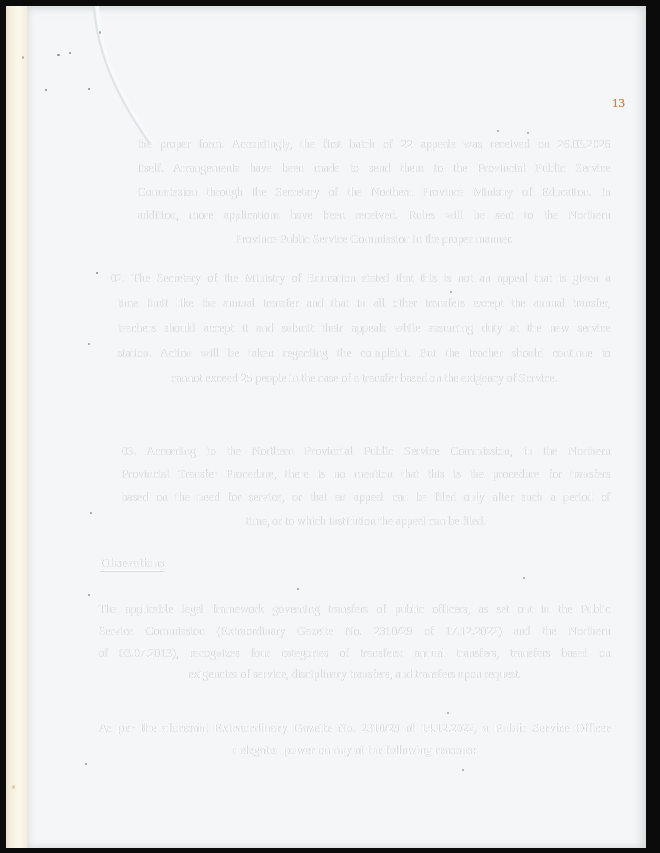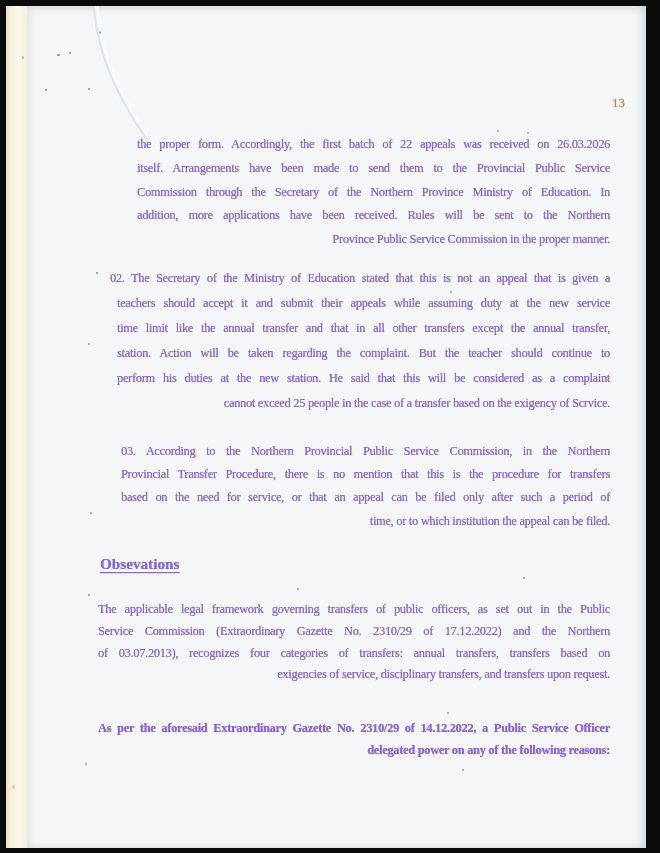--- a/index.html
+++ b/index.html
@@ -16,33 +16,33 @@
   
   .sheet {
     position:absolute; left:27px; top:6px; width:619px; height:842px;
     background:#f4f6f7;
     box-shadow: inset -5px 0 8px rgba(140,148,155,0.22),
                 inset 3px 0 6px rgba(190,188,178,0.18),
                 inset 0 4px 7px rgba(205,210,214,0.25);
   }
   .crease { position:absolute; left:82px; top:4px; pointer-events:none; }
   
-  .txt { position:absolute; color:#8b5cf6; font-size:12.3px; letter-spacing:-0.25px;
+  .txt { position:absolute; color:#ffffff; font-size:12.3px; letter-spacing:-0.25px;
          text-shadow:0.2px 0.3px 0.45px rgba(62,63,73,0.5); }
   .ln  { text-align:justify; text-align-last:justify; }
-  .ll  { text-align:right; text-align-last:auto; }
+  .ll  { text-align:center; text-align-last:auto; }
   .pageno { left:612px; top:96px; font-size:12.5px; letter-spacing:0.2px; color:#f97316; }
   .b-cont { left:137px; top:133px; width:473px; }
   .b-cont .ln { line-height:23.8px; }
   .b-02 { left:117px; top:266px; width:493px; }
   .b-02 .ln { line-height:25px; }
   .b-02 .fl { margin-left:-7px; }
   .b-03 { left:121px; top:440px; width:489px; }
   .b-03 .ln { line-height:23.2px; }
-  .heading { left:100px; top:556px; font-size:15px; font-weight:bold;
+  .heading { left:100px; top:556px; font-size:12px; font-weight:bold;
              letter-spacing:0.1px; text-decoration:underline; text-underline-offset:2.5px; }
   .b-obs1 { left:98px; top:599px; width:512px; }
   .b-obs1 .ln { line-height:21.8px; }
   .b-obs2 { left:98px; top:718px; width:512px;font-weight:bold; }
   .b-obs2 .ln { line-height:21.8px; }
   .num { }
   
   .sp { position:absolute; display:block; background:#5a5b64; border-radius:50%; opacity:0.7; }
 </style>
 </head>
@@ -86,24 +86,23 @@
     <div class="ln">Commission through the Secretary of the Northern Province Ministry of Education. In</div>
     <div class="ln">addition, more applications have been received. Rules will be sent to the Northern</div>
     <div class="ln ll">Province Public Service Commission in the proper manner.</div>
   </div>
 
   <div class="txt b-02">
     <div class="ln fl">
       <span class="num">02.</span>
       <span>The Secretary of the Ministry of Education stated that this is not an appeal that is given a</span>
     </div>
+    <div class="ln">time limit like the annual transfer and that in all other transfers except the annual transfer,</div>
     <div class="ln">teachers should accept it and submit their appeals while assuming duty at the new service</div>
-    <div class="ln">time limit like the annual transfer and that in all other transfers except the annual transfer,</div>
     <div class="ln">station. Action will be taken regarding the complaint. But the teacher should continue to</div>
-    <div class="ln">perform his duties at the new station. He said that this will be considered as a complaint</div>
     <div class="ln ll">cannot exceed 25 people in the case of a transfer based on the exigency of Scrvice.</div>
   </div>
 
   <div class="txt b-03">
     <div class="ln">
       <span class="num">03.</span>
       <span>According to the Northern Provincial Public Service Commission, in the Northern</span>
     </div>
     <div class="ln">Provincial Transfer Procedure, there is no mention that this is the procedure for transfers</div>
     <div class="ln">based on the need for service, or that an appeal can be filed only after such a period of</div>

